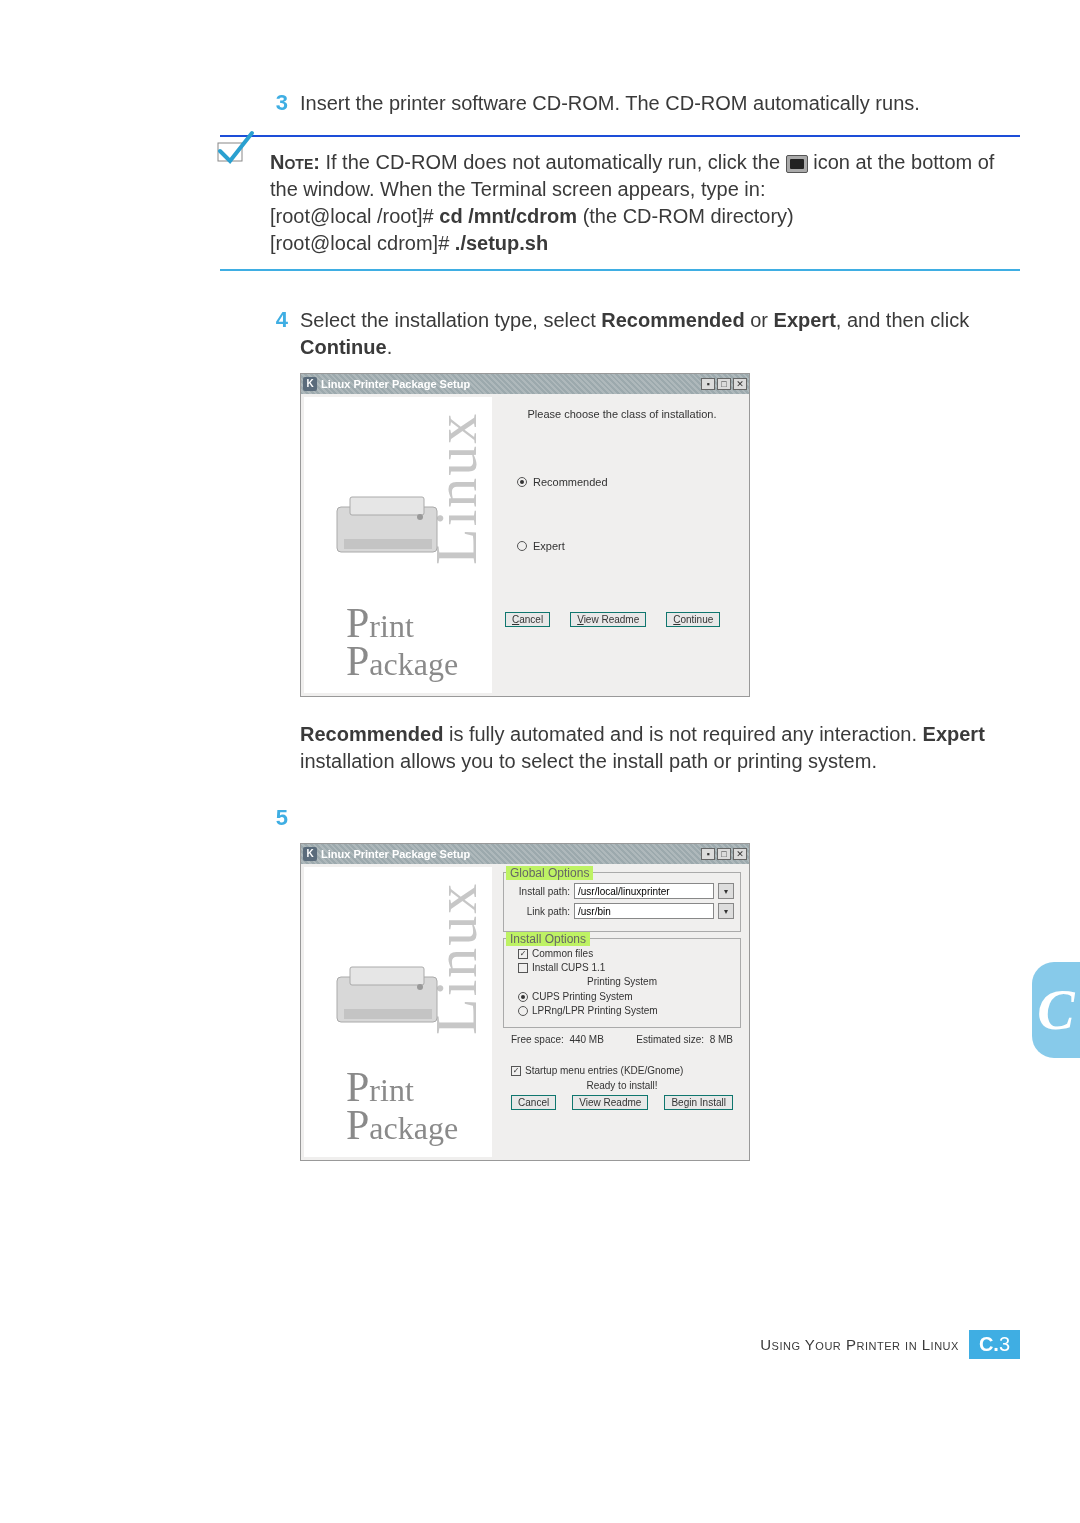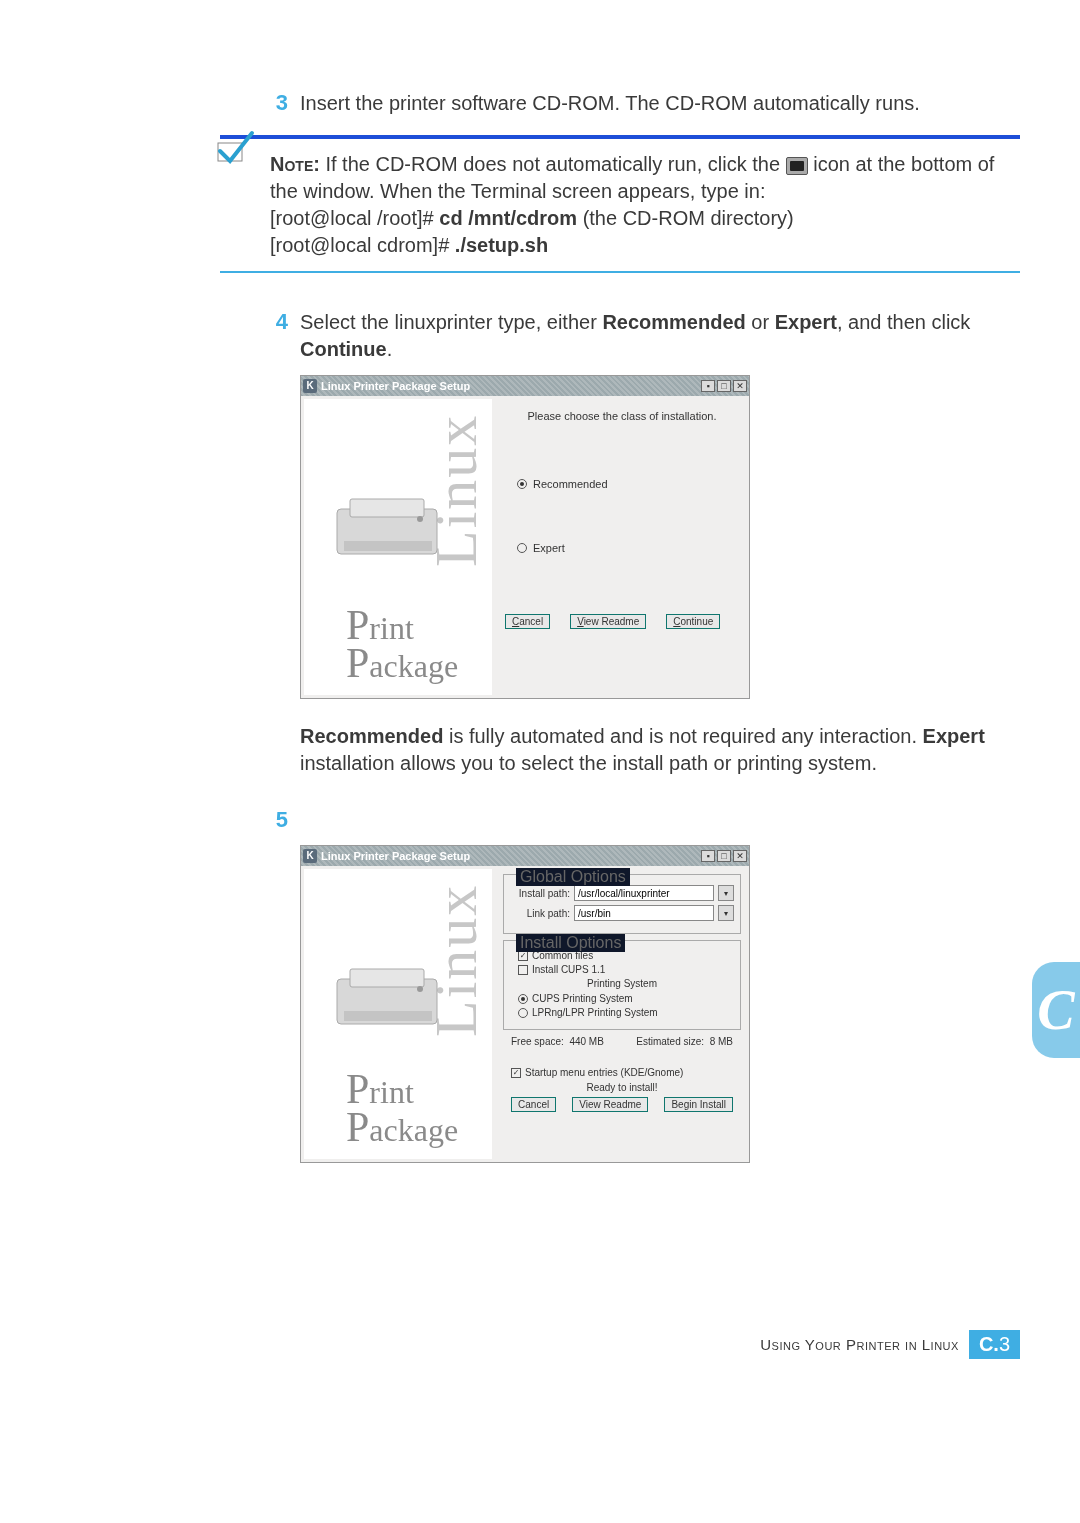--- a/index.html
+++ b/index.html
@@ -3,21 +3,21 @@
 <meta charset="utf-8">
 <style>
   * { box-sizing: border-box; margin: 0; padding: 0; }
   body { width: 1080px; height: 1523px; background: #fff; font-family: Verdana, Geneva, sans-serif; color: #222; position: relative; }
   .page { padding: 90px 60px 0 270px; }
   .step { display: flex; margin-bottom: 12px; }
   .stepnum { color: #3faee3; font-weight: bold; font-size: 22px; width: 30px; text-align: right; padding-right: 12px; flex-shrink: 0; }
   .steptext { font-size: 20px; line-height: 1.35; color: #3a3a3a; }
   .notebox-wrap { position: relative; margin: 18px 0 36px -50px; }
   .note-icon { position: absolute; left: -8px; top: -6px; }
-  .notebox { border-top: 4px solid #1d4ed8; border-bottom: 2px solid #3faee3; padding: 12px 0 12px 50px; font-size: 20px; line-height: 1.35; color: #3a3a3a; }
+  .notebox { border-top: 2px solid #1d4ed8; border-bottom: 2px solid #3faee3; padding: 12px 0 12px 50px; font-size: 20px; line-height: 1.35; color: #3a3a3a; }
   .small-caps { font-variant: small-caps; font-weight: bold; }
   .cmd { font-weight: bold; }
   .term-icon { display: inline-block; width: 22px; height: 18px; background: #aaa; border: 1px solid #555; border-radius: 2px; vertical-align: middle; position: relative; }
   .term-icon::after { content: ""; position: absolute; left: 3px; right: 3px; top: 3px; bottom: 3px; background: #222; border-radius: 1px; }
 
   
   .setupwin { width: 450px; margin: 8px 0 24px 0; border: 1px solid #999; background: #f0efee; font-family: Arial, sans-serif; }
   .titlebar { height: 20px; background: repeating-linear-gradient(45deg, #9ca9ad, #9ca9ad 2px, #aeb8bb 2px, #aeb8bb 4px); display: flex; align-items: center; padding: 0 2px; font-size: 10px; color: #fff; }
   .titlebar .kicon { width: 14px; height: 14px; background: #5a6b7b; color: #fff; font-weight: bold; text-align: center; line-height: 14px; font-size: 10px; border-radius: 2px; margin-right: 4px; }
   .titletext { font-weight: bold; color: #fff; font-size: 11px; }
@@ -35,21 +35,21 @@
   .radio { width: 10px; height: 10px; border: 1px solid #555; border-radius: 50%; display: inline-flex; align-items: center; justify-content: center; }
   .radio.sel::after { content: ""; width: 4px; height: 4px; background: #333; border-radius: 50%; }
   .btnrow { display: flex; gap: 20px; margin-top: 60px; }
   .dlgbtn { border: 1px solid #0f766e; background: #e8e8e8; padding: 1px 6px; font-size: 10px; cursor: pointer; }
   .underline-first::first-letter { text-decoration: underline; }
 
   
   .setupwin2 .sidepanel { height: 290px; }
   .mainpanel2 { flex: 1; padding: 8px 8px 8px 8px; font-size: 10px; color: #333; position: relative; }
   .fieldset { border: 1px solid #aaa; margin-bottom: 6px; padding: 6px 6px 8px 6px; position: relative; }
-  .legend { position: absolute; top: -7px; left: 12px; background: #0f172a; padding: 0 4px; font-size: 16px; color: #666; }
+  .legend { position: absolute; top: -7px; left: 2px; background: #bef264; padding: 0 4px; font-size: 12px; color: #666; }
   .formrow { display: flex; align-items: center; gap: 4px; margin: 4px 0; }
   .formrow label { width: 60px; text-align: right; font-size: 10px; }
   .formrow input { flex: 1; height: 16px; font-size: 10px; padding: 0 3px; border: 1px solid #888; background: #fff; }
   .dropbtn { width: 16px; height: 16px; border: 1px solid #888; background: #ddd; display: flex; align-items: center; justify-content: center; font-size: 8px; cursor: pointer; }
   .cb { width: 10px; height: 10px; border: 1px solid #555; display: inline-flex; align-items: center; justify-content: center; margin-right: 4px; }
   .cb.checked::after { content: "✓"; font-size: 8px; line-height: 8px; }
   .optrow { margin: 3px 0 3px 8px; display: flex; align-items: center; font-size: 10px; }
   .centerlabel { text-align: center; font-size: 10px; margin: 2px 0 4px; }
   .statusrow { display: flex; justify-content: space-between; margin: 6px 8px 20px; font-size: 10px; }
   .readyrow { text-align: center; font-size: 10px; margin: 4px 0; }
@@ -84,21 +84,21 @@
     <div class="notebox">
       <span class="small-caps">Note:</span><span> If the CD-ROM does not automatically run, click the </span><span class="term-icon"></span><span> icon at the bottom of the window. When the Terminal screen appears, type in:</span><br>
       <span>[root@local /root]# </span><span class="cmd">cd /mnt/cdrom</span><span> (the CD-ROM directory)</span><br>
       <span>[root@local cdrom]# </span><span class="cmd">./setup.sh</span>
     </div>
   </div>
 
   <div class="step">
     <div class="stepnum">4</div>
     <div class="steptext">
-      <span>Select the linuxprinter type, either </span><b>Recommended</b><span> or </span><b>Expert</b><span>, and then click </span><b>Continue</b><span>.</span>
+      <span>Select the installation type, select </span><b>Recommended</b><span> or </span><b>Expert</b><span>, and then click </span><b>Continue</b><span>.</span>
     </div>
   </div>
 
   <div class="setupwin" style="margin-left:30px;">
     <div class="titlebar">
       <div class="kicon">K</div>
       <div class="titletext">Linux Printer Package Setup</div>
       <div class="winbtns">
         <div class="winbtn">▪</div>
         <div class="winbtn">□</div>

